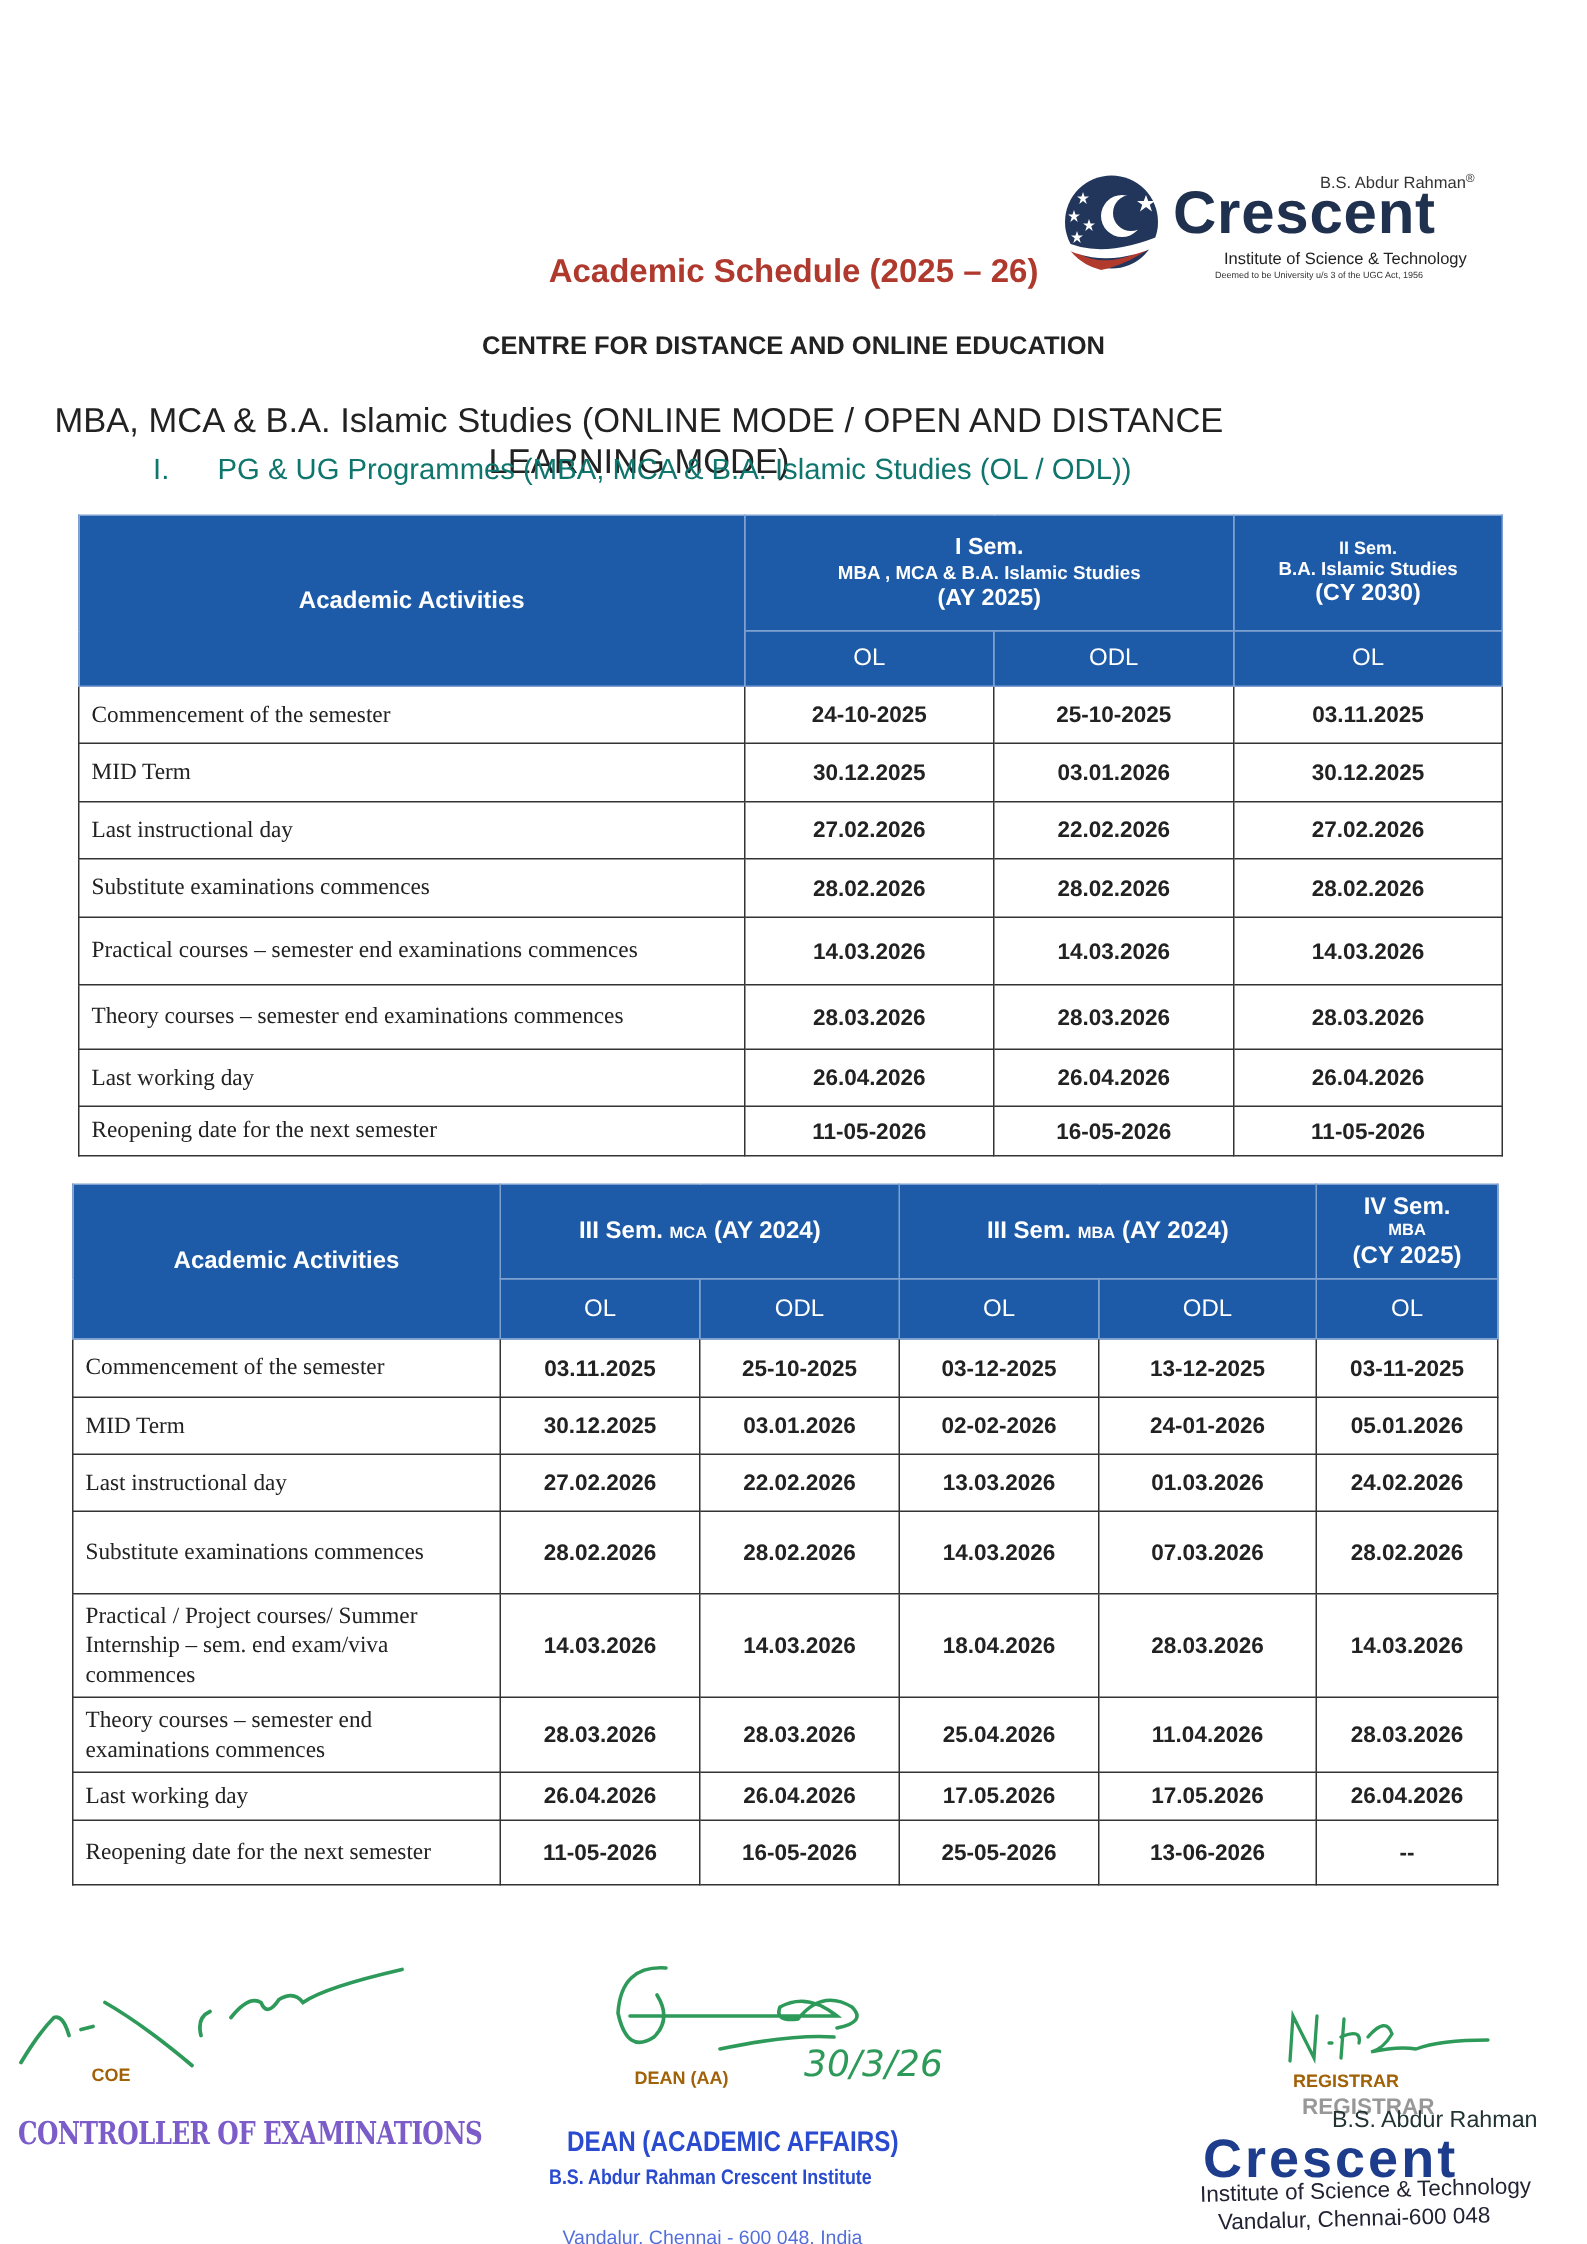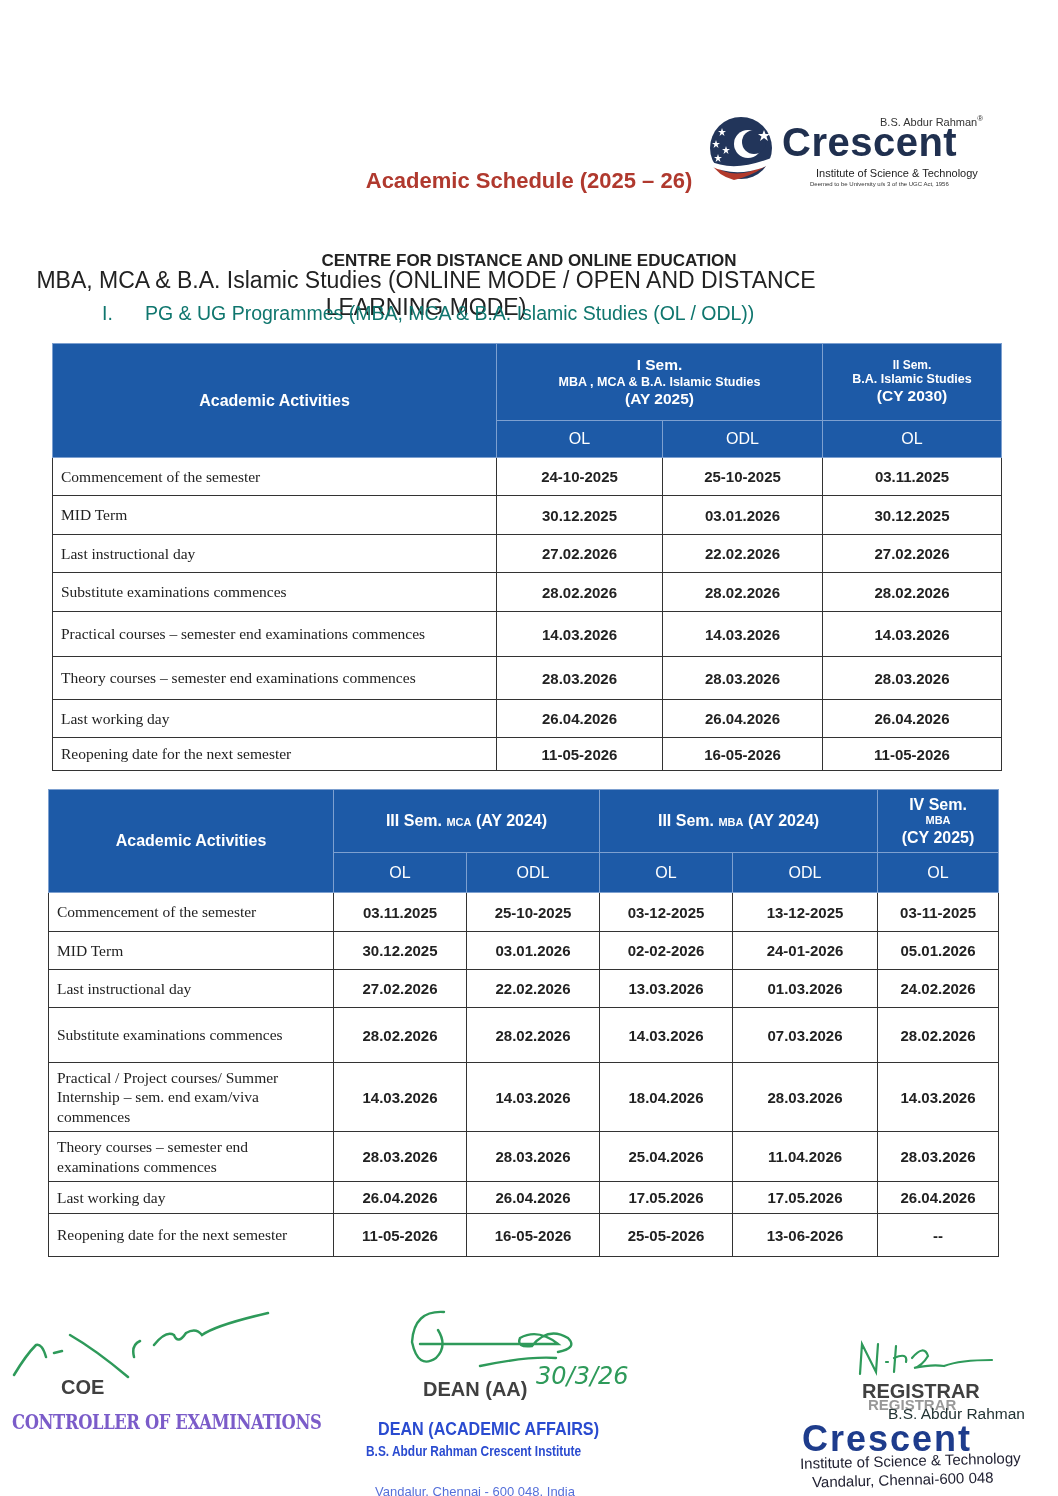--- a/index.html
+++ b/index.html
@@ -9,39 +9,39 @@
   
   .logo { position: absolute; left: 704px; top: 88px; width: 290px; height: 80px; margin-top: 24px; }
   .logo-emblem { position: absolute; left: 0; top: 4px; width: 74px; height: 68px; }
   .logo-super { position: absolute; left: 176px; top: 2px; font-size: 11px; color: #333; }
   .logo-super sup { font-size: 8px; }
   .logo-name { position: absolute; left: 78px; top: 10px; font-size: 40px; font-weight: bold; color: #20304f; letter-spacing: 0.5px; line-height: 40px; }
   .logo-sub { position: absolute; left: 112px; top: 55px; font-size: 11px; color: #222; white-space: nowrap; }
   .logo-deemed { position: absolute; left: 106px; top: 69px; font-size: 6px; color: #333; white-space: nowrap; }
 
   .title { position: absolute; left: 0; width: 1058px; top: 168px; text-align: center; font-size: 22px; font-weight: bold; color: #b0392e; }
-  .subtitle1 { position: absolute; left: 0; width: 1058px; top: 221px; text-align: center; font-size: 17px; font-weight: bold; color: #222; margin-top: 30px; }
+  .subtitle1 { position: absolute; left: 0; width: 1058px; top: 221px; text-align: center; font-size: 17px; font-weight: bold; color: #222; }
   .subtitle2 { position: absolute; left: 0; width: 852px; top: 267px; text-align: center; font-size: 23px; font-weight: normal; color: #222; }
   .section-head { position: absolute; left: 102px; top: 302px; font-size: 19.5px; font-weight: normal; color: #0f766e; white-space: nowrap; }
   .section-head .num { display: inline-block; width: 43px; }
 
   table { border-collapse: collapse; position: absolute; table-layout: fixed; }
   th { background: #1d5aa7; color: #fff; font-weight: bold; border: 1px solid #7da0d0; text-align: center; vertical-align: middle; line-height: 1.2; }
   td { border: 1.3px solid #333; font-size: 15.5px; vertical-align: middle; }
   td.act { padding: 0 8px; line-height: 1.25; color: #222; font-family: Liberation Serif, serif; }
   td.val { text-align: center; font-weight: bold; font-size: 15px; color: #222; }
   .small-caps { font-size: 11px; }
   .sub-line { font-size: 12.5px; font-weight: bold; display: block; }
 
   #table1 { left: 52px; top: 343px; width: 949px; }
   #table2 { left: 48px; top: 789px; width: 950px; }
 
   
   .sig { position: absolute; }
-  .sig-label { position: absolute; font-size: 20px; font-weight: bold; color: #404040; white-space: nowrap; }
+  .sig-label { position: absolute; font-size: 12px; font-weight: bold; color: #a16207; white-space: nowrap; }
   .stamp-coe { position: absolute; left: 12px; top: 1409px; font-family: "DejaVu Serif", serif; font-size: 21px; font-weight: bold; color: #7b5cc9; letter-spacing: -0.5px; transform: scaleX(0.78); transform-origin: left; white-space: nowrap; }
   .stamp-dean1 { position: absolute; left: 378px; top: 1418px; font-size: 19px; font-weight: bold; color: #2a4bd0; transform: scaleX(0.85); transform-origin: left; white-space: nowrap; }
   .stamp-dean2 { position: absolute; left: 366px; top: 1443px; font-size: 14px; font-weight: bold; color: #2a4bd0; transform: scaleX(0.85); transform-origin: left; white-space: nowrap; }
   .stamp-dean3 { position: absolute; left: 375px; top: 1484px; font-size: 13px; color: #2a4bd0; white-space: nowrap; opacity: 0.8; }
   .reg-shadow { position: absolute; left: 868px; top: 1396px; font-size: 15px; font-weight: bold; color: #555; opacity: 0.6; white-space: nowrap; }
   .reg-line1 { position: absolute; left: 888px; top: 1405px; font-size: 15.5px; color: #233; white-space: nowrap; }
   .reg-name { position: absolute; left: 802px; top: 1418px; font-size: 36px; font-weight: bold; color: #1e3c8c; letter-spacing: 2px; white-space: nowrap; }
   .reg-line3 { position: absolute; left: 800px; top: 1452px; font-size: 15px; color: #223; white-space: nowrap; transform: rotate(-1.5deg); }
   .reg-line4 { position: absolute; left: 812px; top: 1471px; font-size: 15px; color: #223; white-space: nowrap; transform: rotate(-1.5deg); }
 </style>

